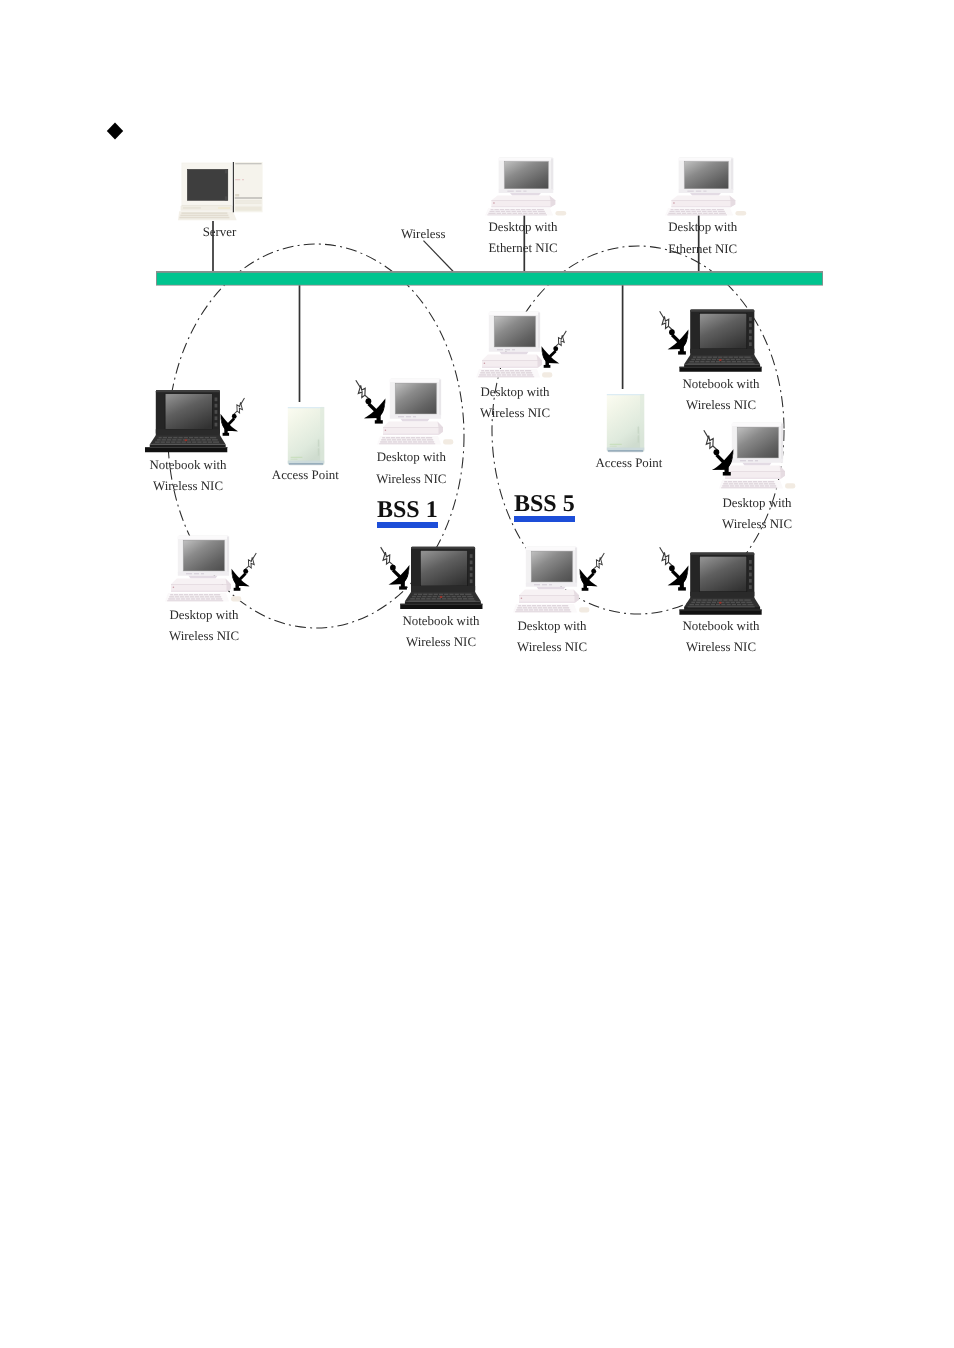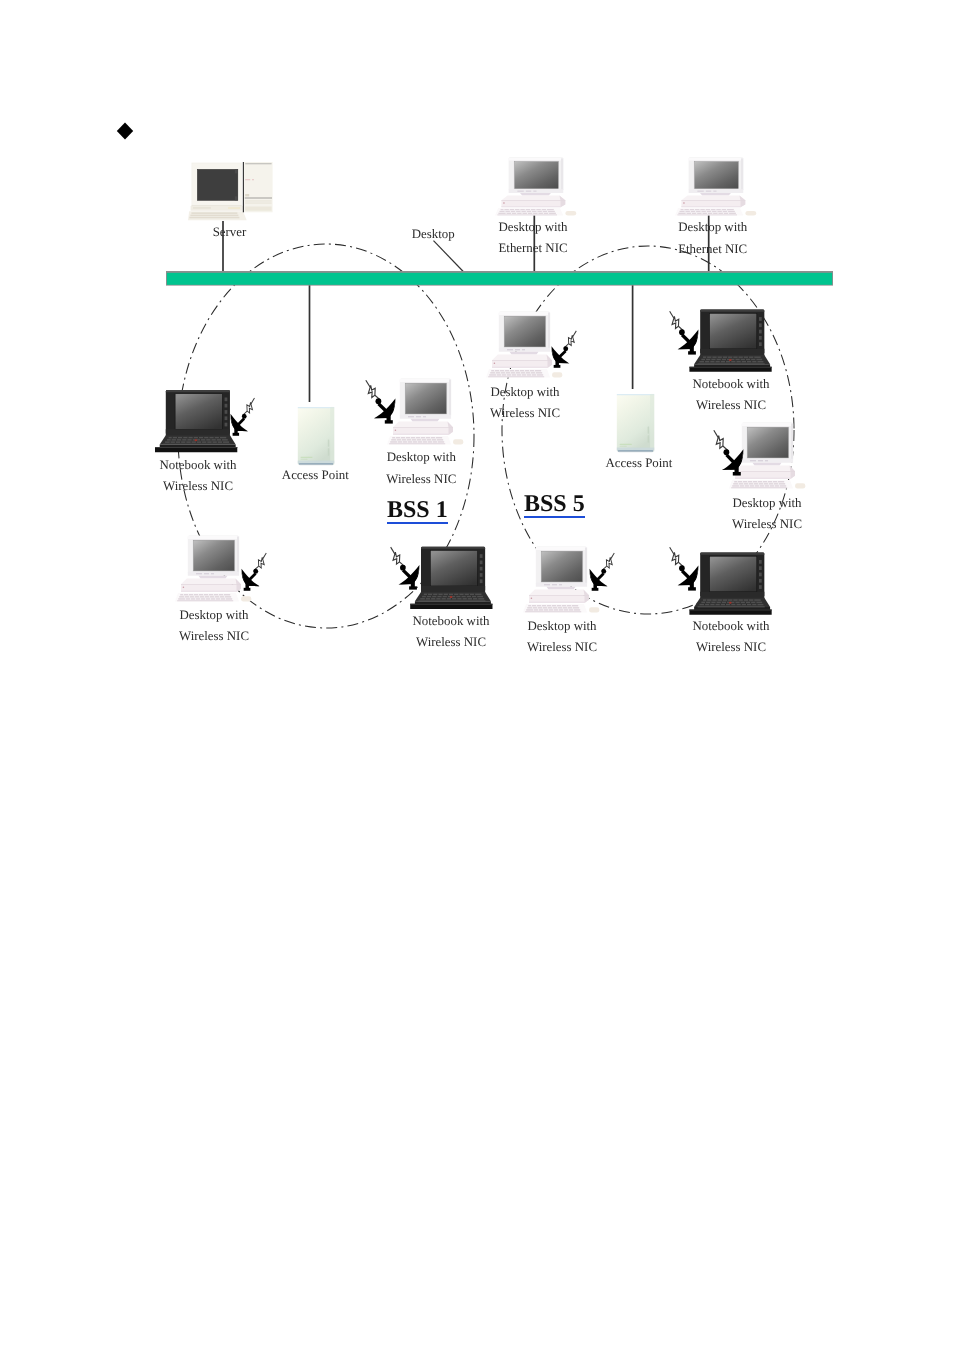--- a/index.html
+++ b/index.html
@@ -1,27 +1,27 @@
 <!DOCTYPE html>
 <html><head>
 <meta charset="utf-8">
 <title>Extended Service Set diagram</title>
 <style>
   html,body{margin:0;padding:0;background:#fff;}
   *{-webkit-font-smoothing:antialiased;text-rendering:geometricPrecision;}
   body{width:954px;height:1348px;position:relative;overflow:hidden;
        font-family:"Liberation Serif",serif;}
-  #stage{position:absolute;left:10px;top:0;width:826px;height:1348px;overflow:hidden;background:#fff;}
+  #stage{position:absolute;left:0;top:0;width:826px;height:1348px;overflow:hidden;background:#fff;}
   svg.layer{position:absolute;left:0;top:0;width:954px;height:1348px;}
   .lbl{position:absolute;font-family:"Liberation Serif",serif;font-size:12.9px;
        color:#2b2b2b;white-space:nowrap;text-align:center;transform:translateX(-50%);}
   .lbl span{display:block;line-height:21.4px;}
   .bsslbl{position:absolute;font-family:"Liberation Serif",serif;font-weight:bold;
           font-size:24px;color:#111;white-space:nowrap;line-height:1;}
-  .bsslbl i{font-style:normal;display:inline-block;border-bottom:2px solid #1d4ed8;padding-bottom:0px;}
+  .bsslbl i{font-style:normal;display:inline-block;border-bottom:6px solid #1d4ed8;padding-bottom:0px;}
 </style>
 </head>
 <body>
 
 <div id="stage">
 
 <svg class="layer" viewBox="0 0 954 1348" xmlns="http://www.w3.org/2000/svg">
 <defs>
 <linearGradient id="crtScreen" x1=".05" y1="0" x2=".95" y2="1">
   <stop offset="0" stop-color="#bdbdbd"></stop>
@@ -349,15 +349,15 @@
       <span>Desktop with</span>
       <span>Wireless NIC</span>
     </div>
 <div class="lbl" style="left:721px;top:616px">
       <span>Notebook with</span>
       <span>Wireless NIC</span>
     </div>
 <div class="bsslbl" style="left:377px;top:498px"><i>BSS 1</i></div>
 <div class="bsslbl" style="left:514px;top:492px"><i>BSS 5</i></div>
 <div class="lbl" style="left:423.2px;top:224px">
-      <span>Desktop</span>
+      <span>Wireless</span>
     </div>
 </div>
 
 </body></html>

